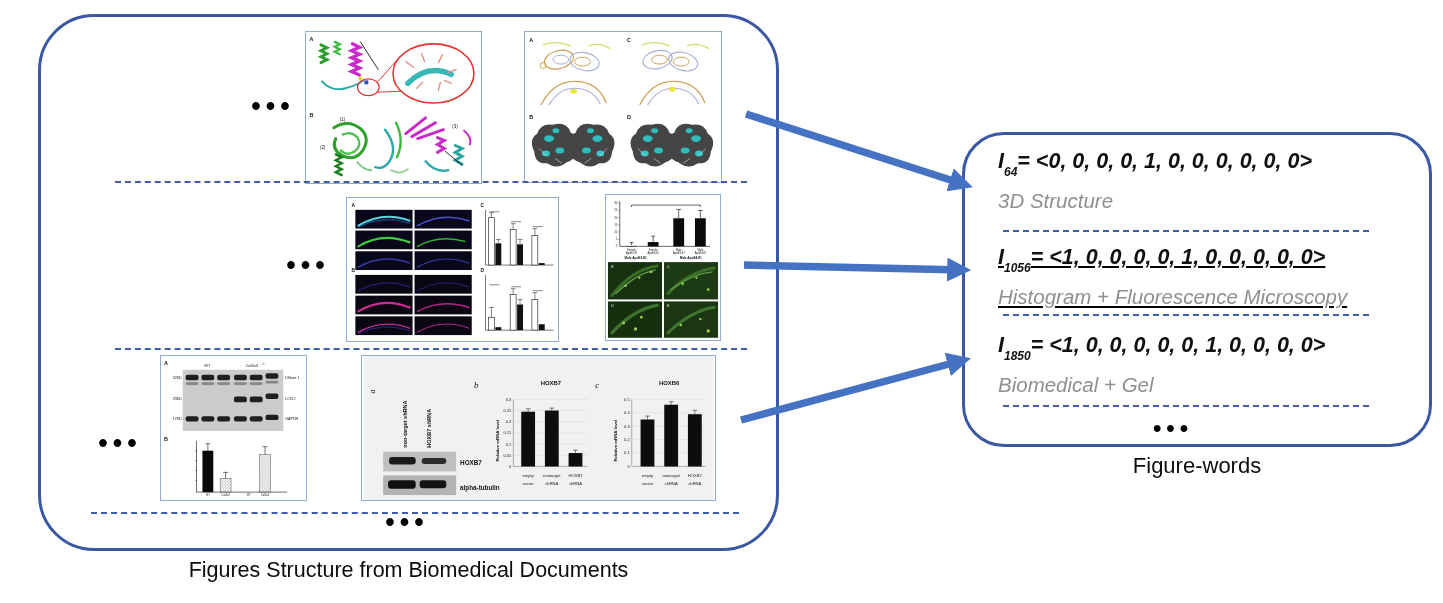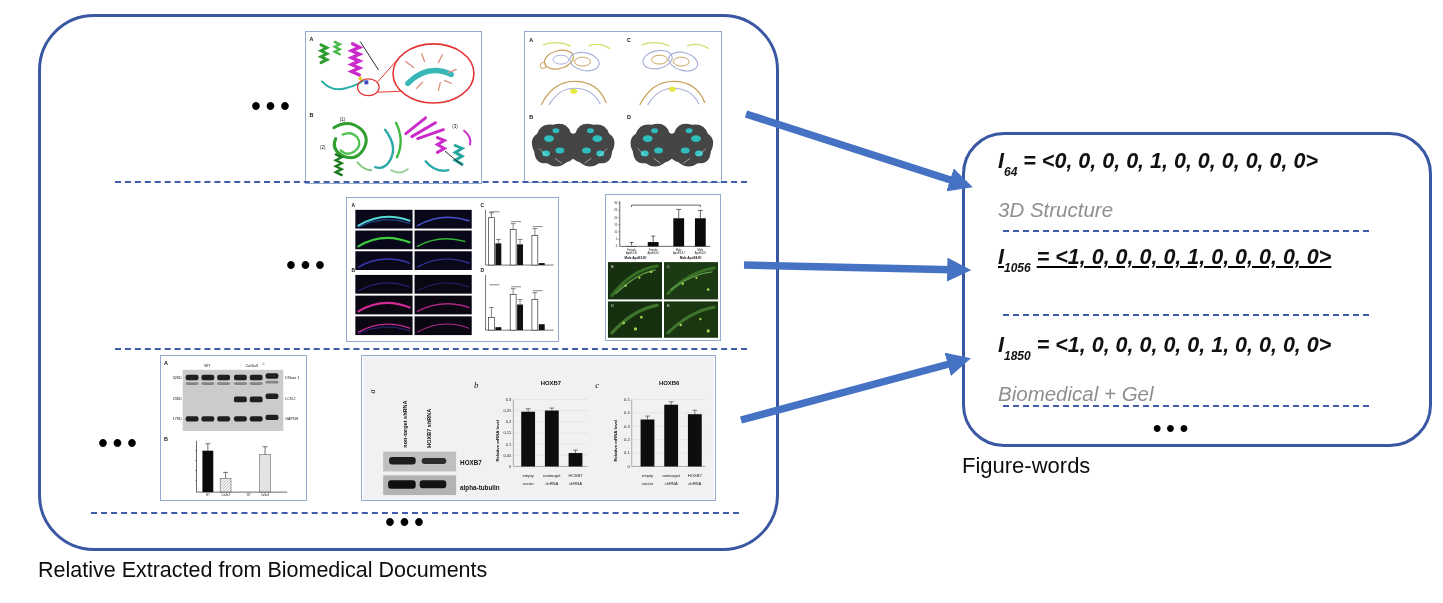--- a/index.html
+++ b/index.html
@@ -7,26 +7,26 @@
          font-family:"Liberation Sans",sans-serif;}
   .bigbox{position:absolute;border:3.5px solid #3a57a3;border-radius:56px;background:#fff;box-sizing:border-box;}
   .leftbox{left:38px;top:14px;width:741px;height:537px;}
   .rightbox{left:962px;top:132px;width:470px;height:315px;border-width:3px;border-radius:42px;}
   .dash{position:absolute;border-top:2.5px dashed #3f5dab;height:0;}
   .rdash{border-top-width:2px;}
   .dots{position:absolute;font-weight:bold;color:#000;letter-spacing:5px;font-size:27px;line-height:30px;text-align:center;width:60px;}
   .rdots{font-size:24px;}
   .fig{position:absolute;background:#fff;border:1px solid #93abd3;box-sizing:border-box;}
   .fig svg{display:block;width:100%;height:100%;font-family:"Liberation Sans",sans-serif;}
-  .caption{position:absolute;text-align:left;color:#0d0d0d;font-size:21.5px;}
+  .caption{position:absolute;text-align:center;color:#0d0d0d;font-size:21.5px;}
   .entry{position:absolute;left:33px;width:428px;}
   .ivec{font-style:italic;font-weight:bold;font-size:21.5px;color:#111;line-height:28px;white-space:nowrap;}
   .ivec sub{font-size:12px;position:relative;top:3px;}
-  .ival{margin-left:6px;}
-  .elabel{font-style:italic;font-size:20.5px;color:#8f8f8f;line-height:26px;margin-top:14px;white-space:nowrap;}
+  .ival{}
+  .elabel{font-style:italic;font-size:20.5px;color:#8f8f8f;line-height:26px;margin-top:5px;white-space:nowrap;}
   .arrows{position:absolute;left:0;top:0;z-index:5;pointer-events:none;}
 </style>
 </head>
 <body>
 
 <div class="stage">
 
   <div class="bigbox leftbox">
 
     <div class="dots" style="left:202px;top:74px;">•••</div>
@@ -386,32 +386,33 @@
             <text x="336" y="130.5">shRNA</text>
           </g>
         </g>
       </svg>
     </div>
 
     <div class="dash" style="left:50px;top:495px;width:648px;"></div>
     <div class="dots" style="left:336px;top:490px;">•••</div>
   </div>
 
-  <div class="caption" style="left:38px;top:558px;width:741px;">Relative Extracted from Biomedical Documents</div>
+  <div class="caption" style="left:38px;top:558px;width:741px;">Figures Structure from Biomedical Documents</div>
 
   <div class="bigbox rightbox">
 
     <div class="entry" style="top:12px;">
       <div class="ivec"><span>I</span><sub>64</sub><span class="ival">= &lt;0, 0, 0, 0, 1, 0, 0, 0, 0, 0, 0&gt;</span></div>
       <div class="elabel">3D Structure</div>
     </div>
     <div class="dash rdash" style="left:38px;top:95px;width:366px;"></div>
 
     <div class="entry" style="top:108px;text-decoration:underline;">
       <div class="ivec"><span>I</span><sub>1056</sub><span class="ival">= &lt;1, 0, 0, 0, 0, 1, 0, 0, 0, 0, 0&gt;</span></div>
+      <div class="elabel">Histogram + Fluorescence Microscopy</div>
     </div>
     <div class="dash rdash" style="left:38px;top:179px;width:366px;"></div>
 
     <div class="entry" style="top:196px;">
       <div class="ivec"><span>I</span><sub>1850</sub><span class="ival">= &lt;1, 0, 0, 0, 0, 0, 1, 0, 0, 0, 0&gt;</span></div>
       <div class="elabel">Biomedical + Gel</div>
     </div>
     <div class="dash rdash" style="left:38px;top:270px;width:366px;"></div>
 
     <div class="dots rdots" style="left:178px;top:278px;">•••</div>

